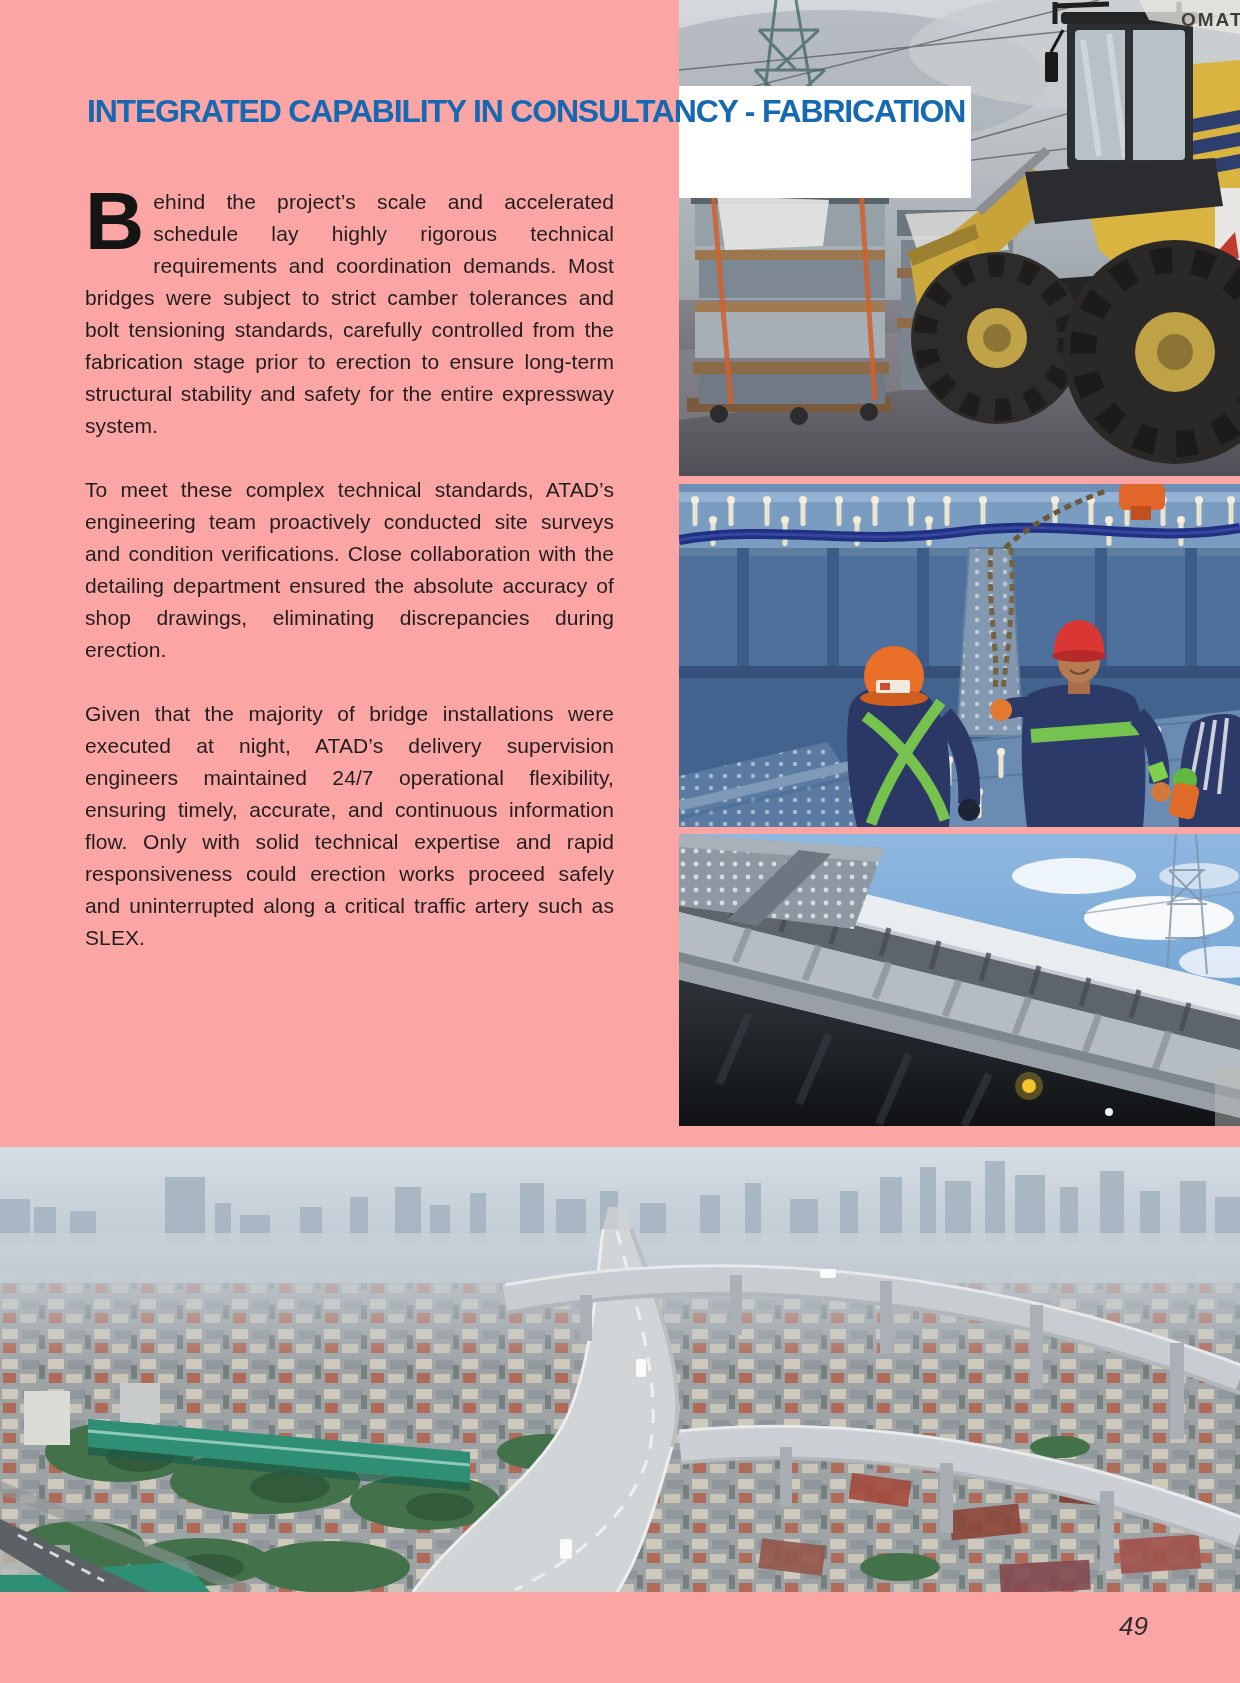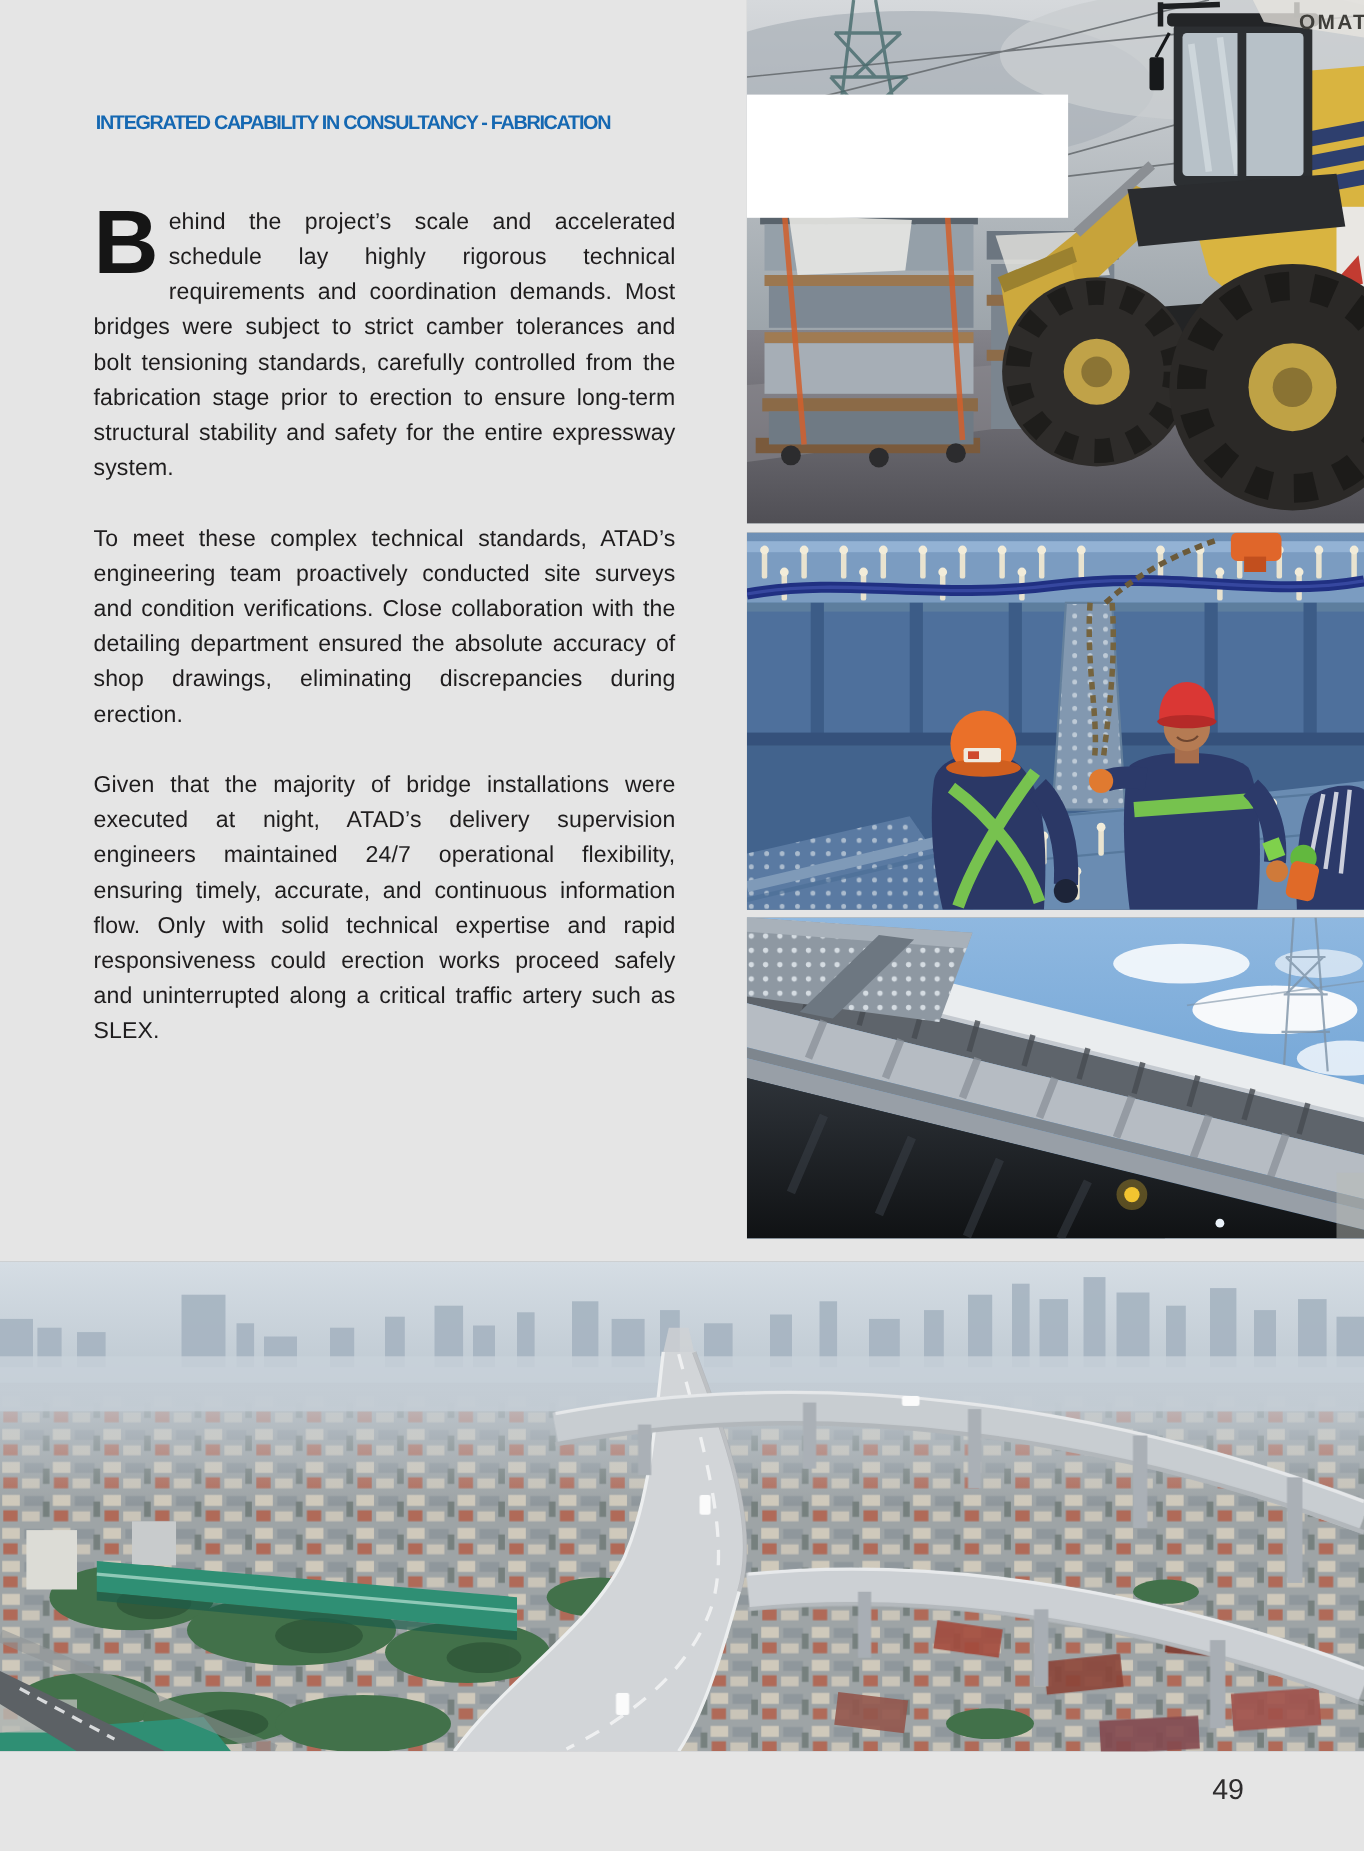--- a/index.html
+++ b/index.html
@@ -1,34 +1,34 @@
 <!DOCTYPE html>
 <html><head>
 <meta charset="utf-8">
 <style>
   html,body{margin:0;padding:0;background:#ffffff;}
-  .page{position:relative;width:1240px;height:1683px;background:#e5e5e5;overflow:hidden;
+  .page{position:relative;width:1240px;height:1683px;background:#fca5a5;overflow:hidden;
         font-family:"Liberation Sans",sans-serif;}
   .photo{position:absolute;overflow:hidden;background:#9aa2a8;}
   .photo svg{display:block;width:100%;height:100%;}
   .photo1{left:679px;top:0;width:561px;height:476px;}
   .photo2{left:679px;top:484px;width:561px;height:343px;}
   .photo3{left:679px;top:834px;width:561px;height:292px;}
   .photo4{left:0;top:1147px;width:1240px;height:445px;}
   .title-plate{position:absolute;left:679px;top:86px;width:292px;height:112px;background:#ffffff;}
   .heading{position:absolute;left:87px;top:88px;margin:0;color:#1568b2;font-weight:bold;
-           font-size:18px;line-height:47px;letter-spacing:-1.2px;white-space:nowrap;z-index:5;}
+           font-size:32px;line-height:47px;letter-spacing:-1.2px;white-space:nowrap;z-index:5;}
   .heading span{display:block;}
   .article{position:absolute;left:85px;top:186px;width:529px;color:#1f1d1e;
            font-size:21px;line-height:32px;text-align:justify;letter-spacing:.1px;}
   .article p{margin:0 0 32px 0;}
   .dropcap{float:left;font-weight:bold;color:#151515;font-size:82px;line-height:62px;
            margin:4px 9px 0 0;}
-  .page-number{position:absolute;left:1102px;top:1611px;width:46px;text-align:left;
-               font-size:26px;color:#2e2c2d;}
+  .page-number{position:absolute;left:1102px;top:1611px;width:46px;text-align:right;
+               font-size:26px;color:#2e2c2d;font-style:italic;}
   svg text{font-family:"Liberation Sans",sans-serif;}
 </style>
 </head>
 <body>
 
 <div class="page">
 
   <div class="photo photo1" role="img" aria-label="Yellow wheel loader parked beside pallets of fabricated steel components in a laydown yard under an overcast sky">
     <svg viewBox="0 0 561 476">
       <defs>

